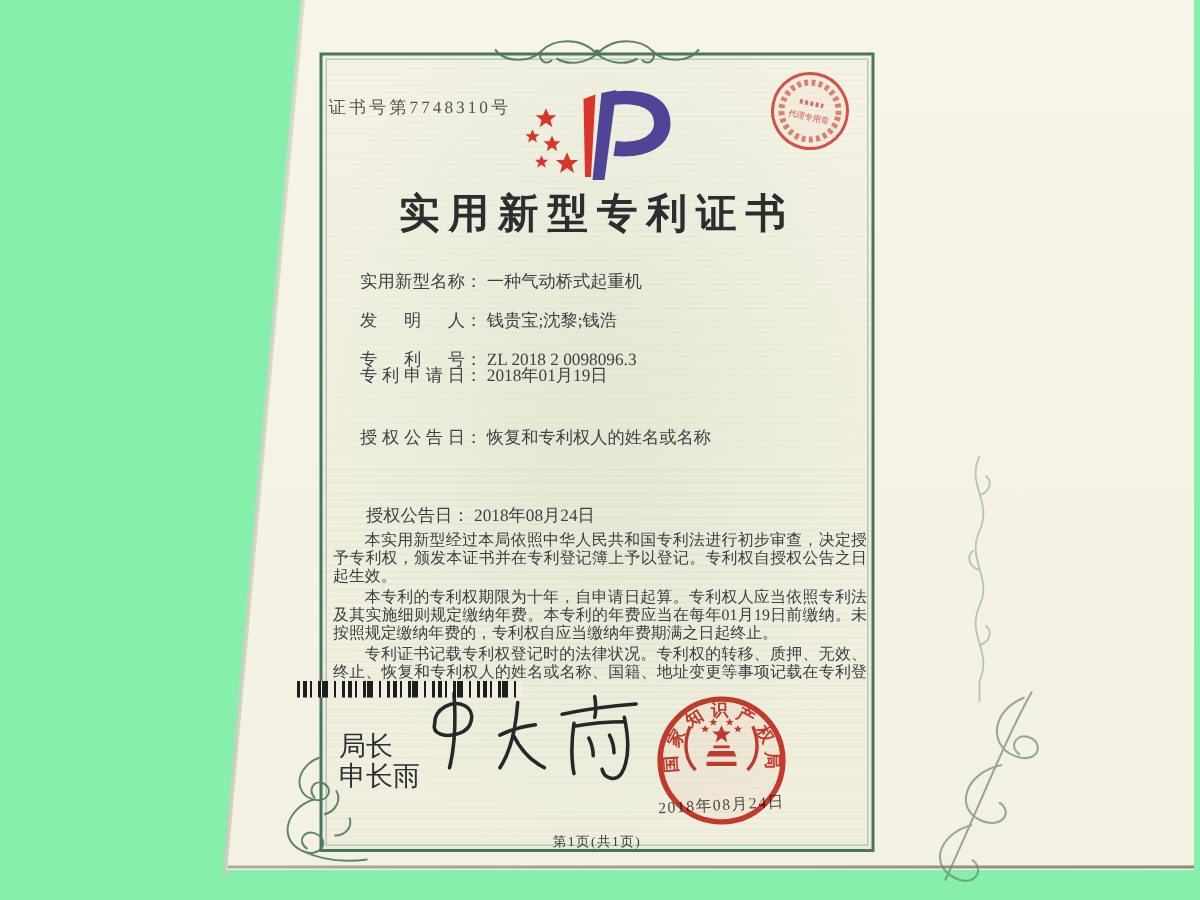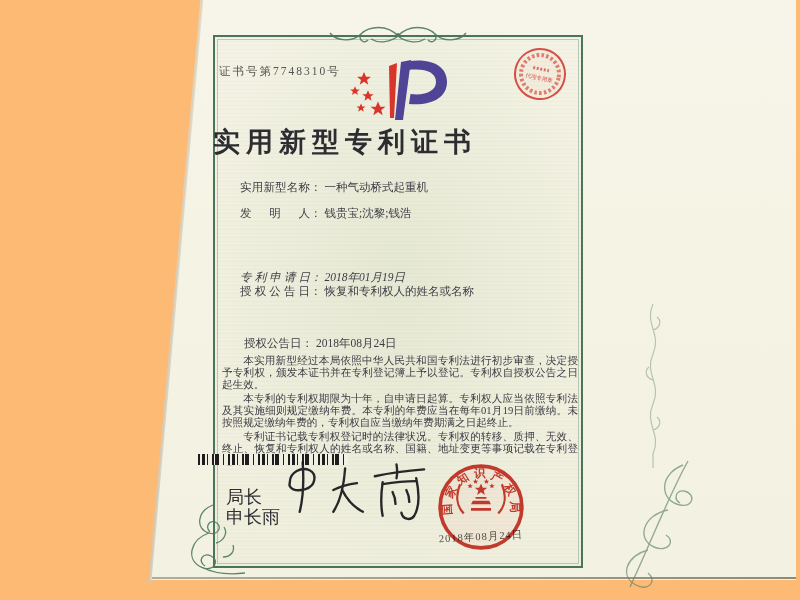--- a/index.html
+++ b/index.html
@@ -1,37 +1,37 @@
 <!DOCTYPE html>
 <html><head>
 <meta charset="utf-8">
 <style>
   html,body{margin:0;padding:0;}
-  .photo{position:relative;width:800px;height:600px;background:#fdba74;overflow:hidden;
+  .photo{position:relative;width:800px;height:600px;background:#86efac;overflow:hidden;
          font-family:"Liberation Serif","DejaVu Serif",serif;}
   
   .paper{position:absolute;left:150px;top:-8px;width:646px;height:588px;
          background:linear-gradient(180deg,#f7f5e9 0%,#f5f3e4 40%,#f3f1e1 100%);
          clip-path:polygon(53px 0%,100% 0%,100% 100%,0% 100%);}
   .paper-left-edge{position:absolute;left:201px;top:-8px;width:3px;height:594px;
          background:linear-gradient(180deg,#dcd9cb,#ccc9ba);transform-origin:top left;
          transform:rotate(5.1deg);opacity:.8;}
   .paper-bottom-edge{position:absolute;left:152px;top:577px;width:644px;height:2px;
          background:linear-gradient(90deg,rgba(108,104,86,.5),rgba(108,104,86,.75));}
   
   .frame{position:absolute;left:213px;top:35px;width:370px;height:533px;
          border:2px solid #4b745d;box-sizing:border-box;
          background:
            repeating-linear-gradient(0deg,rgba(125,155,125,.05) 0 1px,transparent 1px 4px),
            radial-gradient(ellipse at 50% 45%,rgba(188,204,168,.28),rgba(188,204,168,.06) 75%);}
   .frame-inner{position:absolute;inset:2px;border:1px solid rgba(110,150,125,.45);}
   .orn{position:absolute;}
   
   .cert-no{position:absolute;left:219px;top:64px;font-size:11.5px;letter-spacing:2px;color:#55534e;}
-  .title{position:absolute;left:213px;top:124px;width:370px;text-align:left;
+  .title{position:absolute;left:213px;top:124px;width:370px;text-align:center;
          font-size:27px;font-weight:700;letter-spacing:6px;color:#2d2d31;}
   .field-row{position:absolute;left:240px;width:330px;font-size:11.5px;color:#3e3e45;white-space:nowrap;}
   .field-label{display:inline-block;width:70px;text-align:justify;text-align-last:justify;}
   .field-value{margin-left:3px;}
   .grant-row{position:absolute;left:244px;top:336px;width:348px;font-size:11.5px;color:#3e3e45;white-space:nowrap;}
   .grant-right{position:absolute;left:204px;top:0;}
   .grant-row .wrap{position:relative;}
   .paragraphs{position:absolute;left:222px;top:355px;width:356px;font-size:10.6px;
          line-height:12px;color:#3c3c44;text-align:justify;}
   .paragraphs p{margin:0 0 2px 0;text-indent:2em;}
@@ -118,21 +118,24 @@
   </svg>
 
   <div class="title">实用新型专利证书</div>
 
   <div class="field-row" style="top:180px;">
     <span class="field-label">实用新型名称</span><span>：</span><span class="field-value">一种气动桥式起重机</span>
   </div>
   <div class="field-row" style="top:206px;">
     <span class="field-label">发明人</span><span>：</span><span class="field-value">钱贵宝;沈黎;钱浩</span>
   </div>
-  <div class="field-row" style="top:270px;font-style:italic;">
+  <div class="field-row" style="top:232px;">
+    <span class="field-label">专利号</span><span>：</span><span class="field-value">ZL 2018 2 0098096.3</span>
+  </div>
+  <div class="field-row" style="top:243px;">
     <span class="field-label">专利申请日</span><span>：</span><span class="field-value">2018年01月19日</span>
   </div>
   <div class="field-row" style="top:284px;">
     <span class="field-label">授权公告日</span><span>：</span><span class="field-value">恢复和专利权人的姓名或名称</span>
   </div>
 
   <div class="grant-row">
     <div class="wrap">
       <span>授权公告日</span><span>：</span><span class="field-value">2018年08月24日</span>
     </div>
@@ -186,14 +189,15 @@
     </g>
   </svg>
 
   <svg class="agency-seal" width="56" height="56" viewBox="0 0 56 56">
     <circle cx="28" cy="28" r="25" fill="rgba(230,80,60,0.04)" stroke="#d0342a" stroke-width="2"></circle>
     <circle cx="28" cy="28" r="19" fill="none" stroke="#d0342a" stroke-width="4" stroke-dasharray="2.6,2.2" opacity="0.7"></circle>
     <line x1="20" y1="23" x2="36" y2="23" stroke="#d0342a" stroke-width="3" stroke-dasharray="2,1.6" opacity="0.8"></line>
     <text x="28" y="34" text-anchor="middle" font-size="5.5" fill="#d0342a">代理专用章</text>
   </svg>
 
+  <div class="footer">第1页(共1页)</div>
 
 </div>
 
 </body></html>

